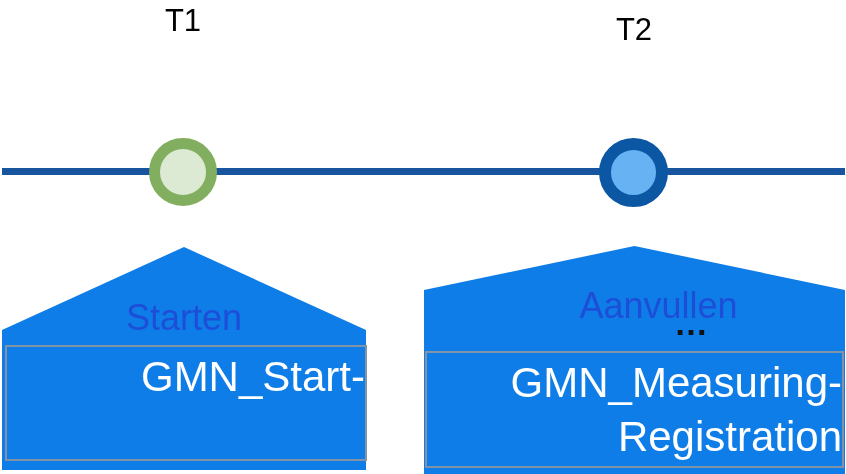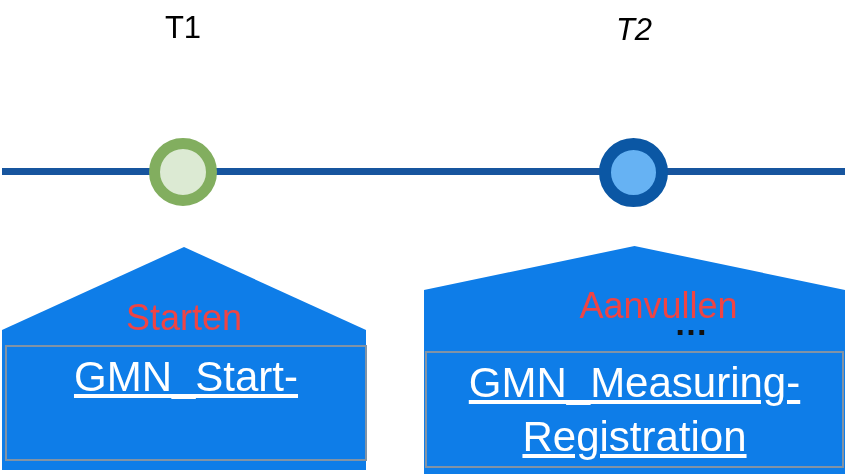--- a/index.html
+++ b/index.html
@@ -28,22 +28,22 @@
 
   
   .t-label {
     position: absolute;
     width: 90px;
     text-align: center;
     font-size: 31px;
     line-height: 31px;
     color: #000000;
   }
-  .t-label.t1 { left: 138px; top: 12px; }
-  .t-label.t2 { left: 589px; top: 14px; font-style: italic; }
+  .t-label.t1 { left: 138px; top: 5px; }
+  .t-label.t2 { left: 589px; top: 14px; }
 
   
   .marker {
     position: absolute;
     top: 138px;
     width: 68px;
     height: 68px;
     border-radius: 50%;
     box-sizing: border-box;
   }
@@ -78,21 +78,21 @@
     width: 421px;
     height: 228px;
     clip-path: polygon(50% 0%, 100% 19.3%, 100% 100%, 0% 100%, 0% 19.3%);
   }
 
   .action-label {
     position: absolute;
     text-align: center;
     font-size: 36px;
     line-height: 36px;
-    color: #ef4444;
+    color: #1d4ed8;
   }
   .action-label.left { left: 2px; top: 300px; width: 364px; }
   .action-label.right { left: 448px; top: 288px; width: 421px; }
 
   .ellipsis-label {
     position: absolute;
     left: 647px;
     top: 306px;
     width: 90px;
     text-align: center;
@@ -102,25 +102,24 @@
     letter-spacing: 2px;
     color: #111111;
   }
 
   .message-box {
     position: absolute;
     box-sizing: border-box;
     background: var(--callout_blue, #0E7DE8);
     border: 2px solid var(--box_border, #8193A5);
     color: #ffffff;
-    text-align: center;
+    text-align: right;
     font-size: 42px;
     line-height: 54px;
     padding-top: 3px;
-    text-decoration: underline;
   }
   .message-box.left { left: 5px; top: 345px; width: 362px; height: 116px; }
   .message-box.right { left: 425px; top: 351px; width: 419px; height: 117px; }
 
   .message-line { display: block; }
 </style>
 </head>
 <body>
 
 <div class="stage">

